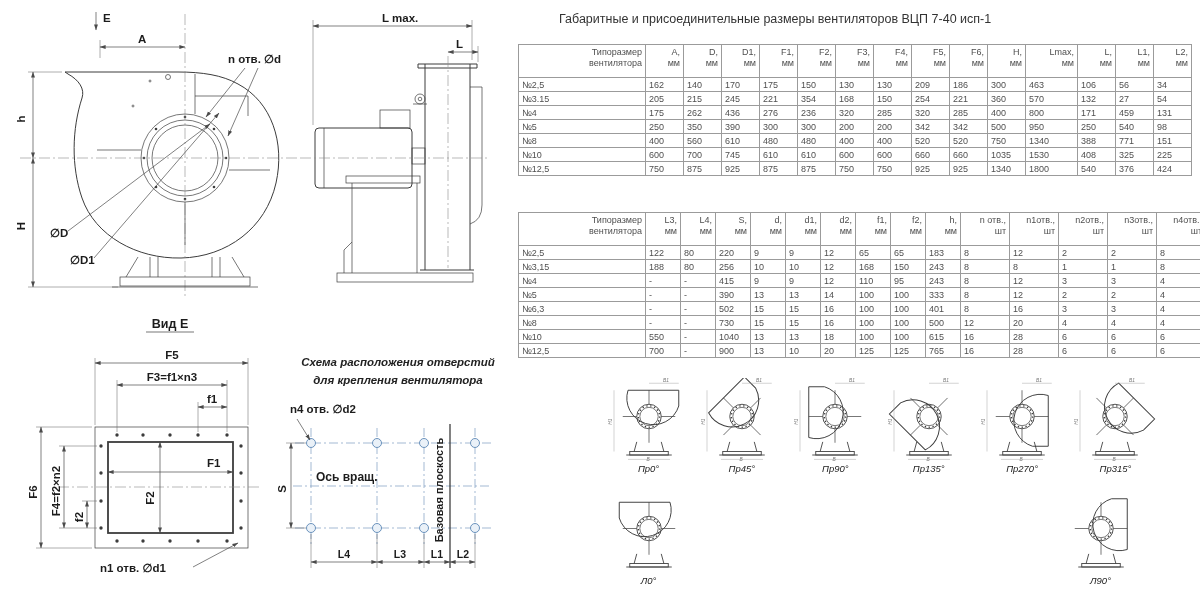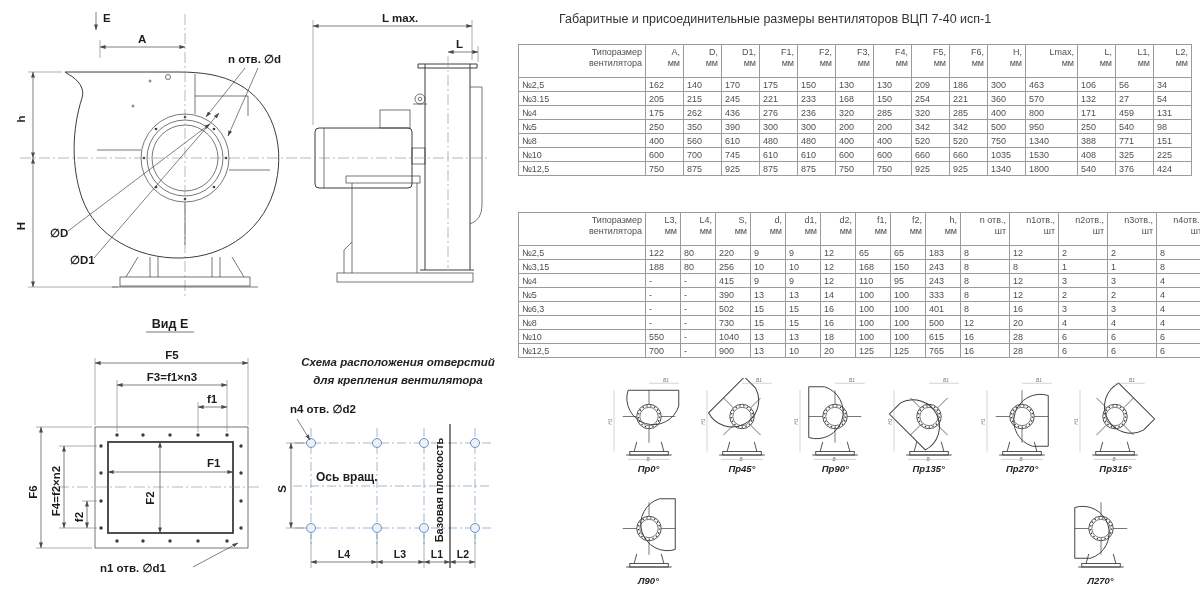--- a/index.html
+++ b/index.html
@@ -24,21 +24,21 @@
   .dim{stroke:#4a4a4a;stroke-width:.7;fill:none;
        marker-start:url(#mA);marker-end:url(#mA);}
   .dime{stroke:#4a4a4a;stroke-width:.7;fill:none;marker-end:url(#mA);}
   .ext{stroke:#6a6a6a;stroke-width:.55;fill:none;}
   .dl{font-size:11.5px;font-weight:600;fill:#1c1c1c;}
   .dls{font-size:10.5px;font-weight:600;fill:#1c1c1c;}
   
   .fan-row{display:flex;justify-content:space-between;}
   .fan-cell{display:flex;flex-direction:column;align-items:center;width:93px;}
   .fan-svg{width:88px;height:84px;display:block;}
-  .fan-lbl{font-size:9.5px;font-style:italic;color:#222;margin-top:1px;text-align:center;font-weight:bold;}
+  .fan-lbl{font-size:9.5px;font-style:italic;color:#222;margin-top:1px;text-align:center;}
 </style>
 </head>
 <body>
 
 <div class="page">
 
   <svg class="abs" style="left:0;top:0" width="510" height="600" viewBox="0 0 510 600">
     <defs>
       <marker id="mA" markerWidth="9" markerHeight="8" refX="8" refY="4" orient="auto-start-reverse">
         <path d="M0,1.2 L8.5,4 L0,6.8 Z" fill="#4a4a4a"></path>
@@ -337,21 +337,21 @@
           <td>56</td>
           <td>34</td>
         </tr>
 
         <tr>
           <td>№3.15</td>
           <td>205</td>
           <td>215</td>
           <td>245</td>
           <td>221</td>
-          <td>233</td>
+          <td>354</td>
           <td>168</td>
           <td>150</td>
           <td>254</td>
           <td>221</td>
           <td>360</td>
           <td>570</td>
           <td>132</td>
           <td>27</td>
           <td>54</td>
         </tr>
@@ -848,20 +848,41 @@
             <text x="8" y="50" transform="rotate(-90 8 50)" text-anchor="middle">Н1</text>
             <text x="49" y="95" text-anchor="middle">В</text>
           </g>
         </svg>
         <div class="fan-lbl">Пр315°</div>
       </div>
     </div>
 
   <div class="abs fan-row" style="left:602px;top:490px;width:545px">
 
+      <div class="fan-cell">
+        <svg class="fan-svg" viewBox="0 0 100 96">
+          <g fill="none" stroke="#3c3c3c" stroke-width="1.1" transform="translate(100 0) scale(-1 1) rotate(0 50 44)">
+            <path d="M26,14 H84 V32 A30,30 0 1 1 26,14 Z"></path>
+            <path stroke-width=".8" d="M50,14 V30 M20,44 H36 M50,58 V74 M64,44 H80"></path>
+          </g>
+          <g fill="none" stroke="#3c3c3c">
+            <circle cx="50" cy="44" r="14" stroke-width="1"></circle>
+            <circle cx="50" cy="44" r="10.5" stroke-width=".8"></circle>
+            <circle cx="50" cy="44" r="12.2" stroke-width="1.6" stroke-dasharray="1.5 3"></circle>
+          </g>
+          <g fill="none" stroke="#3c3c3c" stroke-width="1">
+            <path d="M36,73 L33,84 M64,73 L67,84"></path>
+            <rect x="28" y="84" width="44" height="4"></rect>
+            <path d="M24,88 H76"></path>
+          </g>
+          </svg>
+        <div></div>
+
+        <div class="fan-lbl">Л0°</div>
+      </div>
 
 
       <div class="fan-cell">
         <svg class="fan-svg" viewBox="0 0 100 96">
           <g fill="none" stroke="#3c3c3c" stroke-width="1.1" transform="translate(100 0) scale(-1 1) rotate(-90 50 44)">
             <path d="M26,14 H84 V32 A30,30 0 1 1 26,14 Z"></path>
             <path stroke-width=".8" d="M50,14 V30 M20,44 H36 M50,58 V74 M64,44 H80"></path>
           </g>
           <g fill="none" stroke="#3c3c3c">
             <circle cx="50" cy="44" r="14" stroke-width="1"></circle>
@@ -873,37 +894,16 @@
             <rect x="28" y="84" width="44" height="4"></rect>
             <path d="M24,88 H76"></path>
           </g>
           </svg>
         <div></div>
 
         <div class="fan-lbl">Л90°</div>
       </div>
 
 
-      <div class="fan-cell">
-        <svg class="fan-svg" viewBox="0 0 100 96">
-          <g fill="none" stroke="#3c3c3c" stroke-width="1.1" transform="translate(100 0) scale(-1 1) rotate(-270 50 44)">
-            <path d="M26,14 H84 V32 A30,30 0 1 1 26,14 Z"></path>
-            <path stroke-width=".8" d="M50,14 V30 M20,44 H36 M50,58 V74 M64,44 H80"></path>
-          </g>
-          <g fill="none" stroke="#3c3c3c">
-            <circle cx="50" cy="44" r="14" stroke-width="1"></circle>
-            <circle cx="50" cy="44" r="10.5" stroke-width=".8"></circle>
-            <circle cx="50" cy="44" r="12.2" stroke-width="1.6" stroke-dasharray="1.5 3"></circle>
-          </g>
-          <g fill="none" stroke="#3c3c3c" stroke-width="1">
-            <path d="M36,73 L33,84 M64,73 L67,84"></path>
-            <rect x="28" y="84" width="44" height="4"></rect>
-            <path d="M24,88 H76"></path>
-          </g>
-          </svg>
-        <div></div>
-
-        <div class="fan-lbl">Л270°</div>
-      </div>
 
     </div>
 
 </div>
 
 </body></html>

